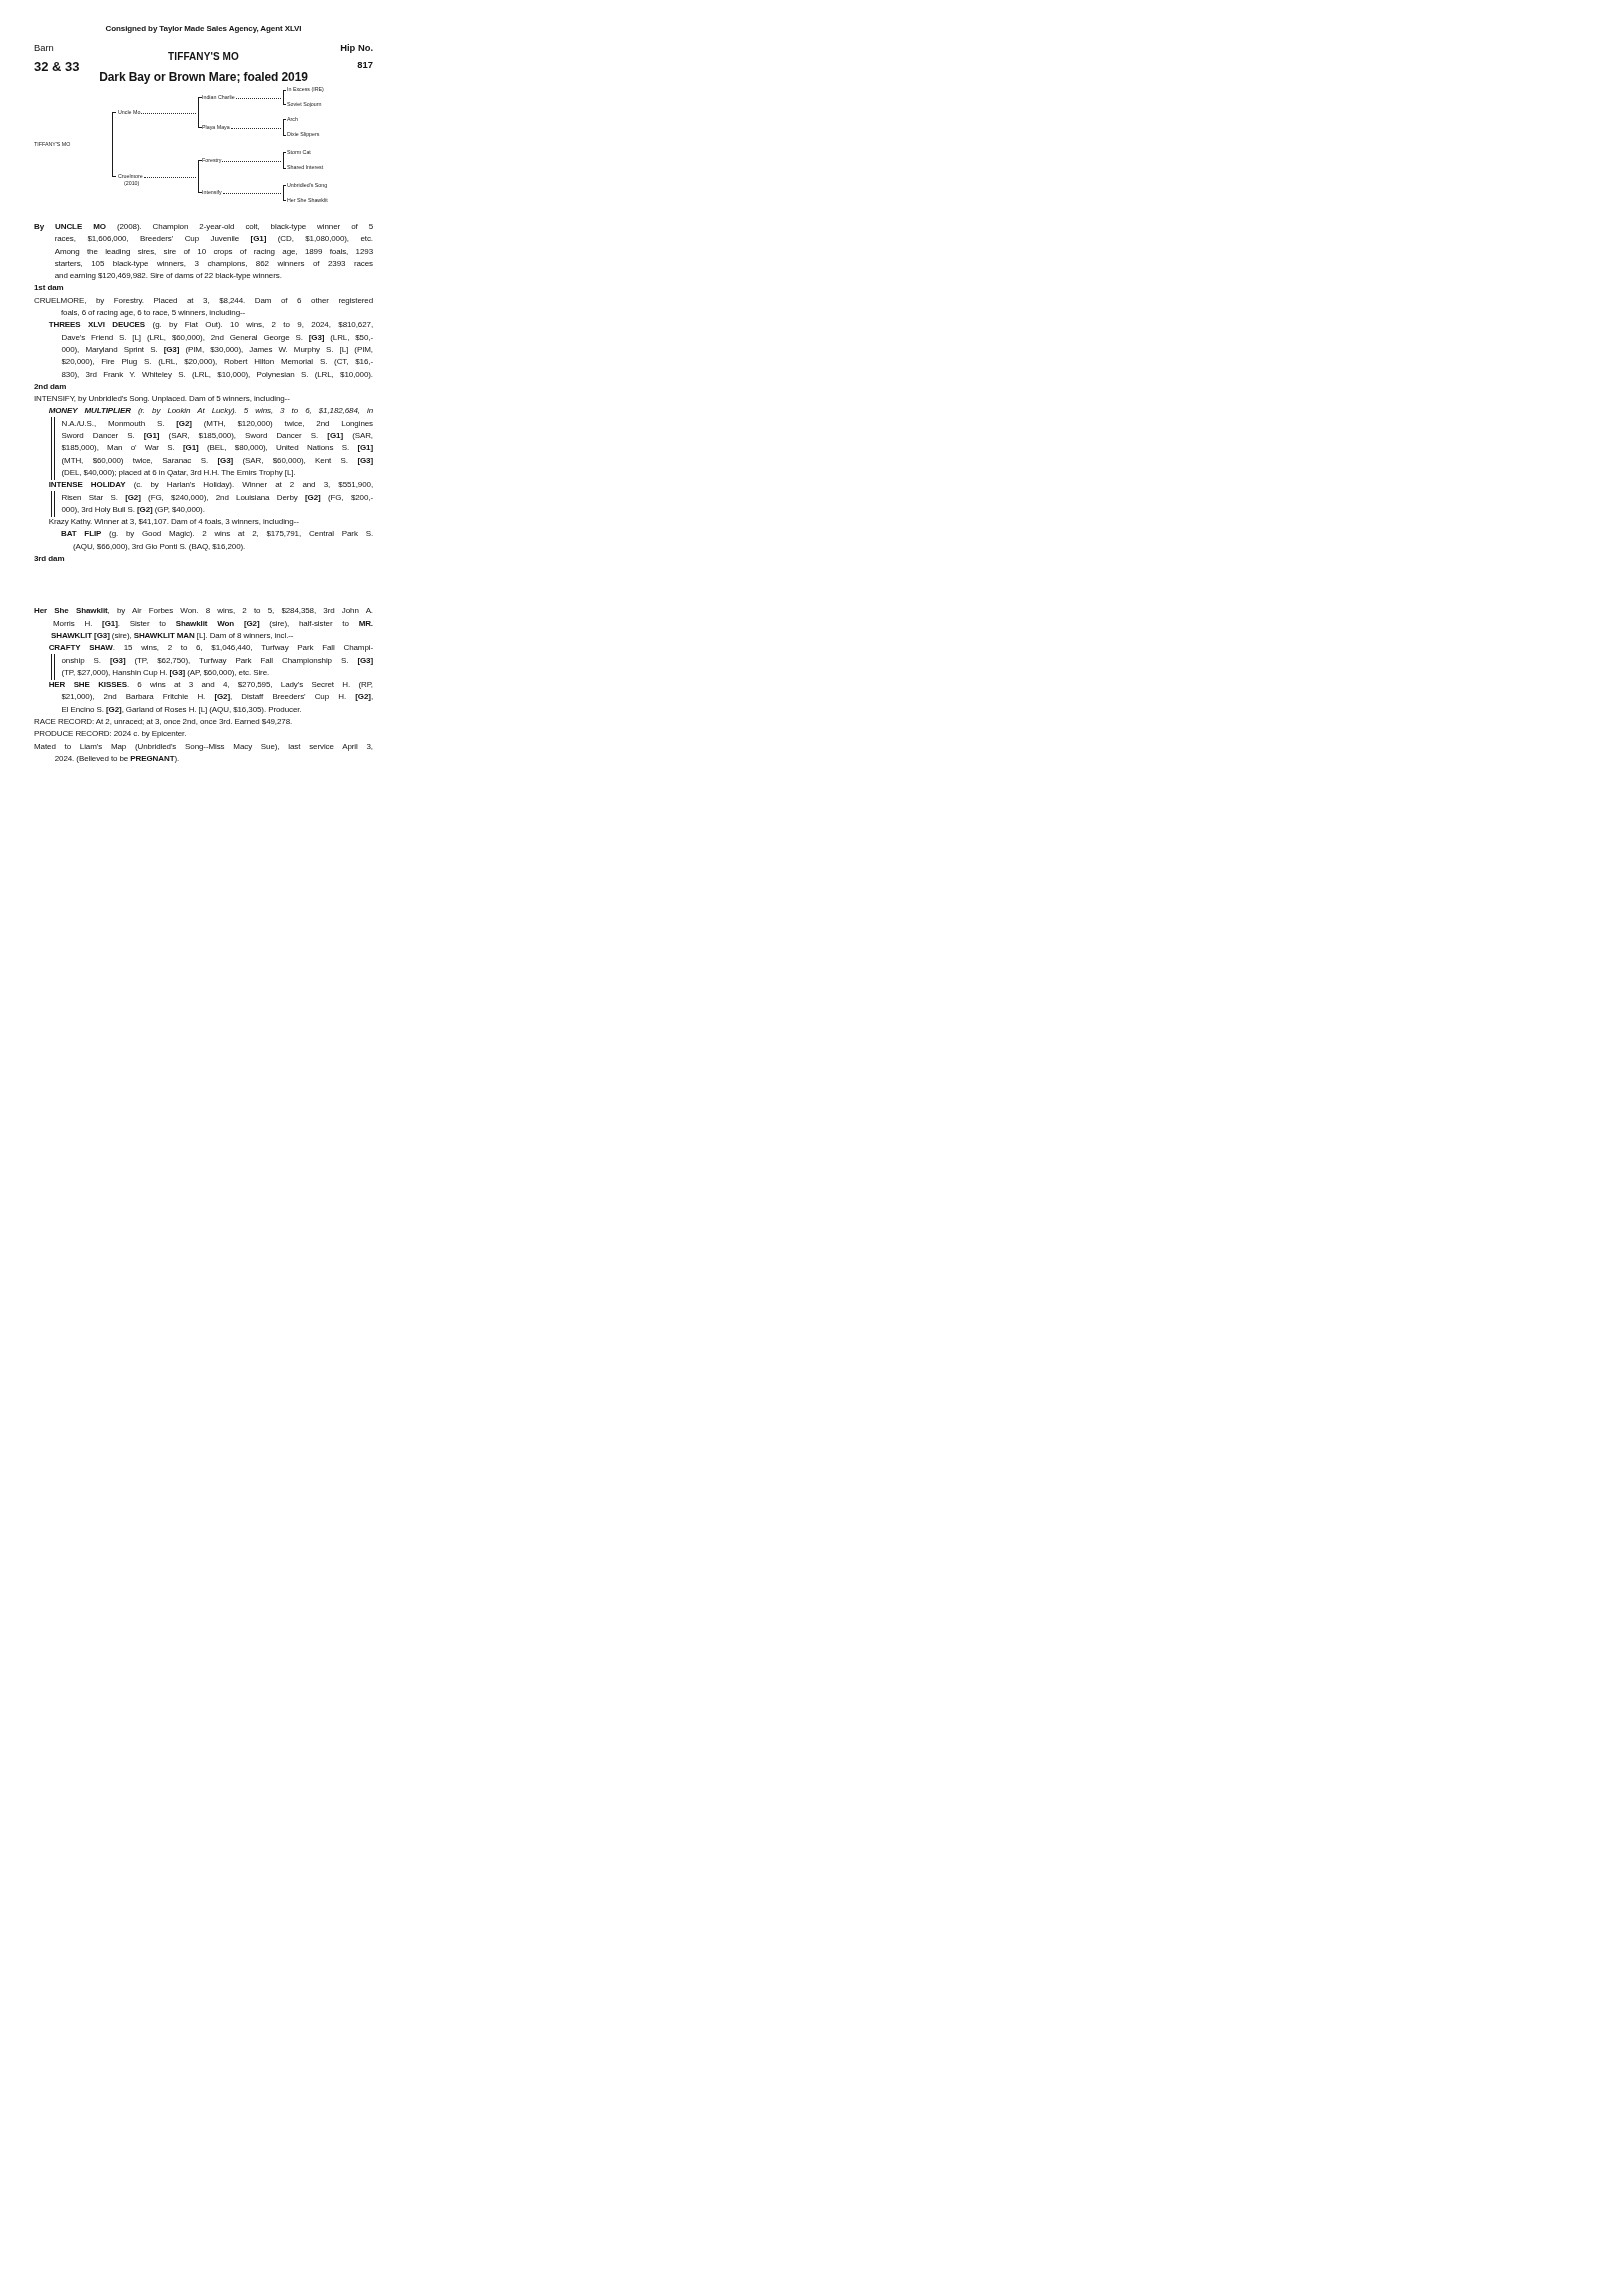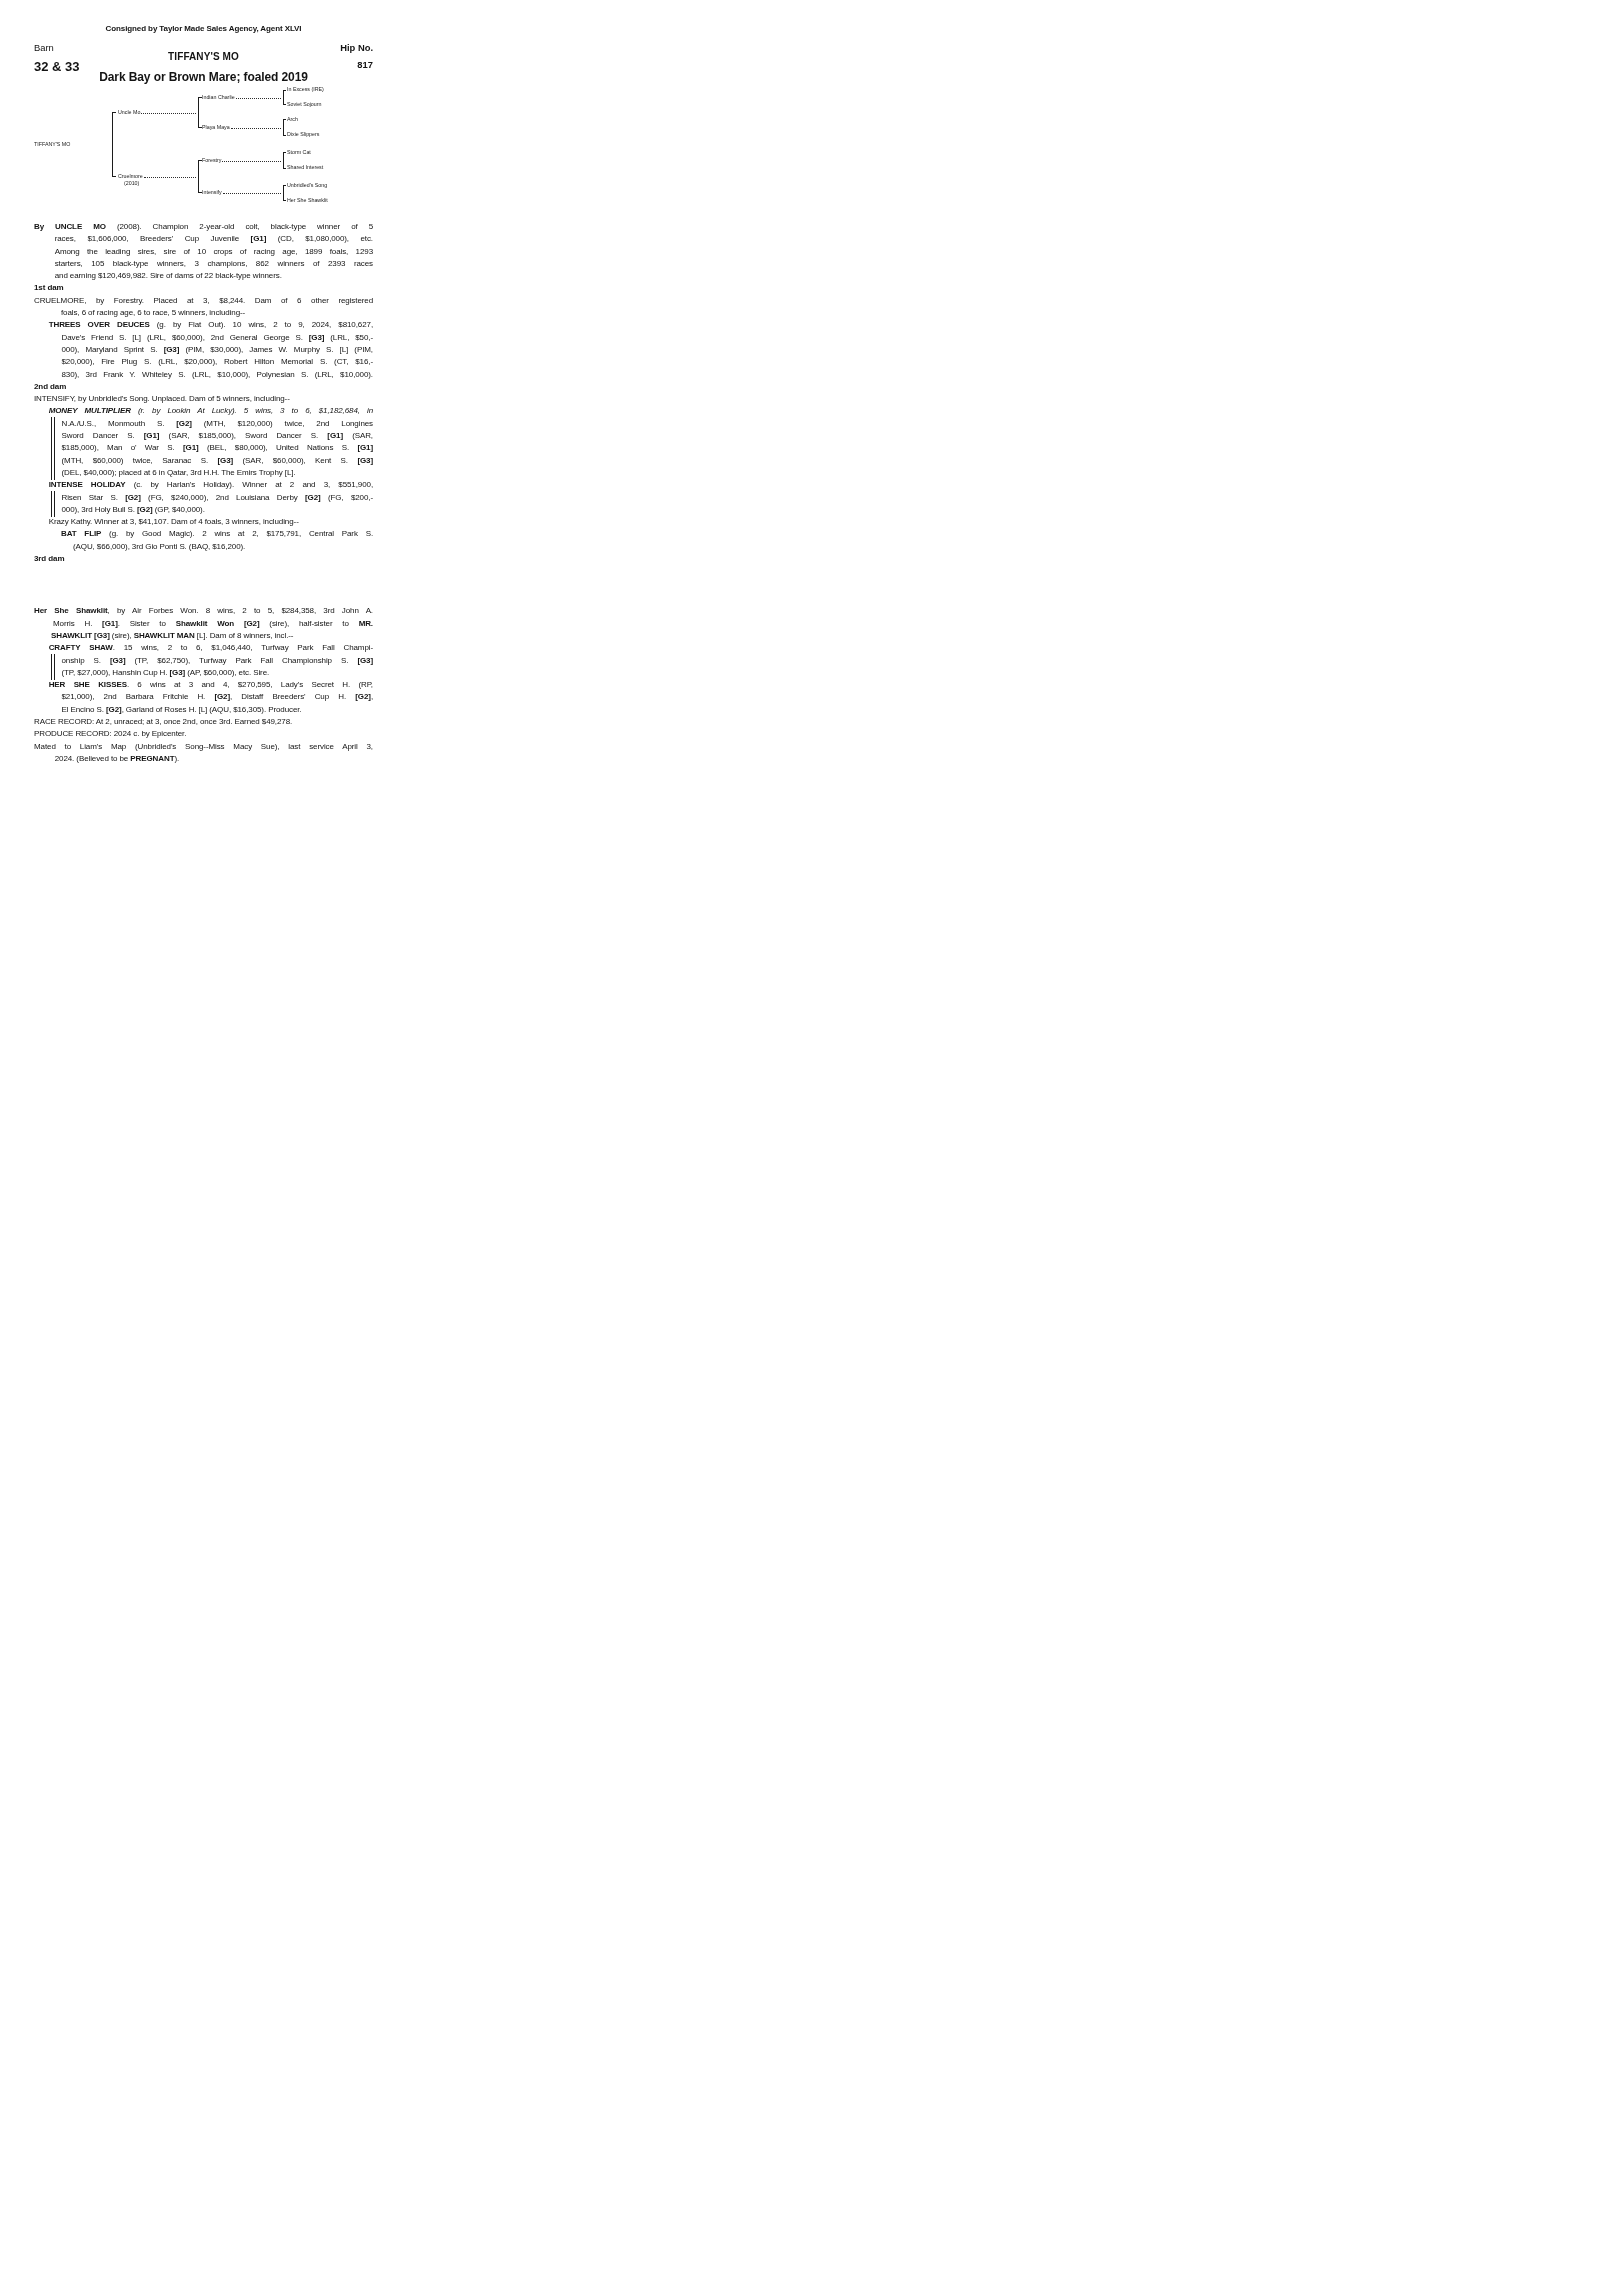--- a/index.html
+++ b/index.html
@@ -125,21 +125,21 @@
 
   <div id="body-lines">
       <div class="ln j" style="padding-left: 0px;"><b>By UNCLE MO</b><span> (2008). Champion 2-year-old colt, black-type winner of 5</span></div>
       <div class="ln j" style="padding-left: 20.7px;"><span>races, $1,606,000, Breeders' Cup Juvenile </span><b>[G1]</b><span> (CD, $1,080,000), etc.</span></div>
       <div class="ln j" style="padding-left: 20.7px;"><span>Among the leading sires, sire of 10 crops of racing age, 1899 foals, 1293</span></div>
       <div class="ln j" style="padding-left: 20.7px;"><span>starters, 105 black-type winners, 3 champions, 862 winners of 2393 races</span></div>
       <div class="ln" style="padding-left: 20.7px;"><span>and earning $120,469,982. Sire of dams of 22 black-type winners.</span></div>
       <div class="ln" style="padding-left: 0px;"><b>1st dam</b></div>
       <div class="ln j" style="padding-left: 0px;"><span>CRUELMORE, by Forestry. Placed at 3, $8,244. Dam of 6 other registered</span></div>
       <div class="ln" style="padding-left: 27px;"><span>foals, 6 of racing age, 6 to race, 5 winners, including--</span></div>
-      <div class="ln j" style="padding-left: 14.7px;"><b>THREES OVER DEUCES</b><span> (g. by Flat Out). 10 wins, 2 to 9, 2024, $810,627,</span></div>
+      <div class="ln j" style="padding-left: 14.7px;"><b>THREES XLVI DEUCES</b><span> (g. by Flat Out). 10 wins, 2 to 9, 2024, $810,627,</span></div>
       <div class="ln j" style="padding-left: 27.5px;"><span>Dave's Friend S. [L] (LRL, $60,000), 2nd General George S. </span><b>[G3]</b><span> (LRL, $50,-</span></div>
       <div class="ln j" style="padding-left: 27.5px;"><span>000), Maryland Sprint S. </span><b>[G3]</b><span> (PIM, $30,000), James W. Murphy S. [L] (PIM,</span></div>
       <div class="ln j" style="padding-left: 27.5px;"><span>$20,000), Fire Plug S. (LRL, $20,000), Robert Hilton Memorial S. (CT, $16,-</span></div>
       <div class="ln j" style="padding-left: 27.5px;"><span>830), 3rd Frank Y. Whiteley S. (LRL, $10,000), Polynesian S. (LRL, $10,000).</span></div>
       <div class="ln" style="padding-left: 0px;"><b>2nd dam</b></div>
       <div class="ln" style="padding-left: 0px;"><span>INTENSIFY, by Unbridled's Song. Unplaced. Dam of 5 winners, including--</span></div>
       <div class="ln j" style="padding-left: 14.7px; font-style: italic;"><b>MONEY MULTIPLIER</b><span> (r. by Lookin At Lucky). 5 wins, 3 to 6, $1,182,684, in</span></div>
       <div class="ln j bars" style="padding-left: 27.5px;"><span>N.A./U.S., Monmouth S. </span><b>[G2]</b><span> (MTH, $120,000) twice, 2nd Longines</span></div>
       <div class="ln j bars" style="padding-left: 27.5px;"><span>Sword Dancer S. </span><b>[G1]</b><span> (SAR, $185,000), Sword Dancer S. </span><b>[G1]</b><span> (SAR,</span></div>
       <div class="ln j bars" style="padding-left: 27.5px;"><span>$185,000), Man o' War S. </span><b>[G1]</b><span> (BEL, $80,000), United Nations S. </span><b>[G1]</b></div>

